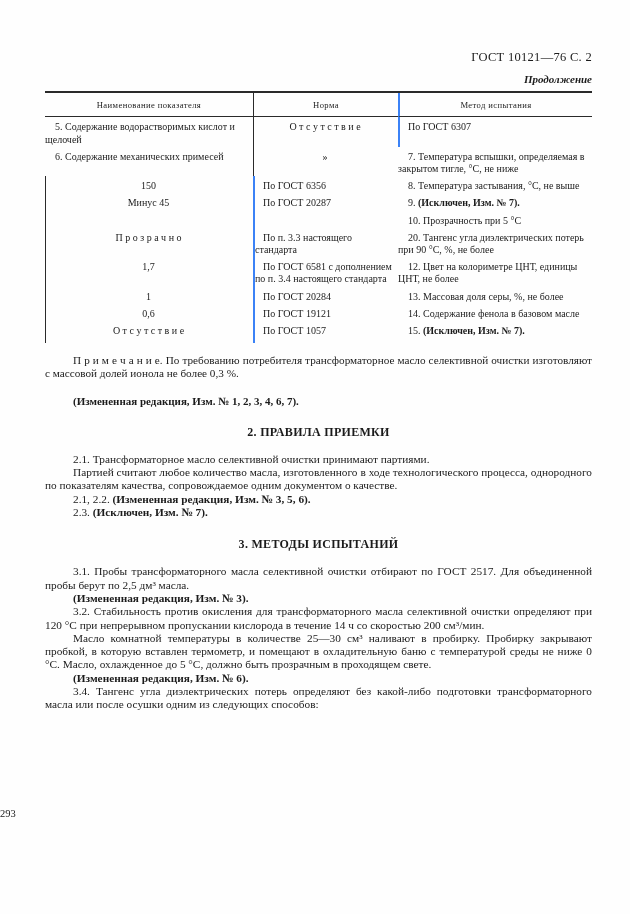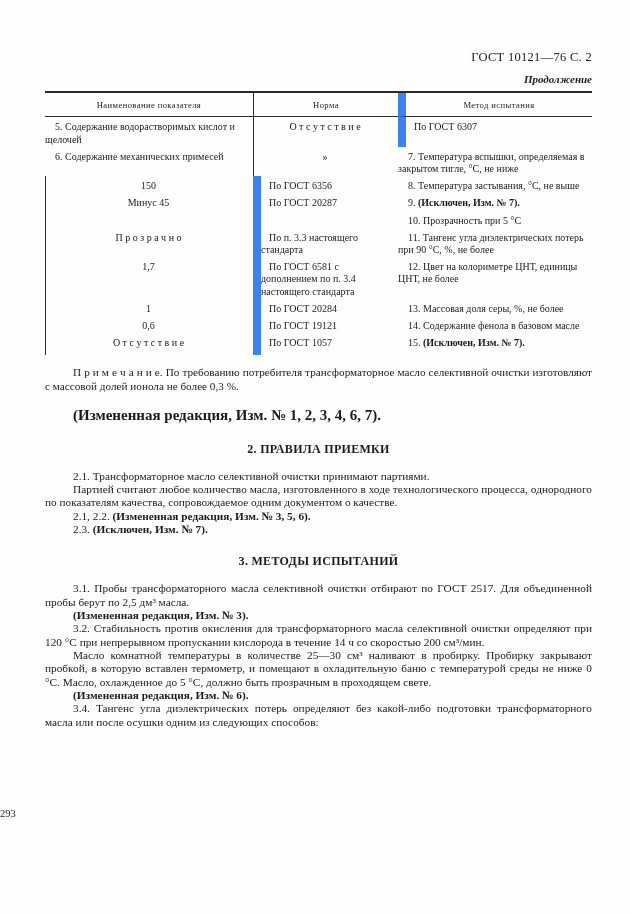--- a/index.html
+++ b/index.html
@@ -28,25 +28,25 @@
   .tbl .th{
     border-bottom:1.2px solid #2a2a2a;
     text-align:center;
     font-size:8.6px;
     padding:7px 3px 6px;
     letter-spacing:.4px;
   }
   .tbl .c{padding:4px 2px 1px 0;}
   .name-cell{text-indent:10px;padding-right:3px;}
   .col2{border-left:1px solid #2a2a2a;text-align:center;padding-left:3px;padding-right:3px;}
-  .col3{border-left:8px solid #3b82f6;padding-left:7px;padding-right:3px;text-indent:8px;}
+  .col3{border-left:2px solid #3b82f6;padding-left:7px;padding-right:3px;text-indent:8px;}
   .b{font-weight:bold;}
 
   .note{margin-top:11px;font-size:11.2px;line-height:1.18;text-indent:28px;text-align:justify;}
-  .amendment{margin-top:14px;font-size:15px;text-indent:28px;font-weight:bold;}
+  .amendment{margin-top:14px;font-size:11px;text-indent:28px;font-weight:bold;}
 
   .sec-title{text-align:center;font-weight:bold;font-size:12px;margin:18px 0 13px;letter-spacing:.3px;}
   .para{margin:0;font-size:11.3px;line-height:1.18;text-indent:28px;text-align:justify;}
 
   .page-number{position:absolute;left:0;top:808px;width:100%;font-size:10.5px;}
 </style>
 </head>
 <body>
 
 <div class="page">
@@ -70,21 +70,21 @@
         <div class="c col3">По ГОСТ 6356</div>
         <div class="c name-cell"><span>8.</span>&nbsp;<span class="">Температура застывания, °С, не выше</span></div>
         <div class="c col2">Минус 45</div>
         <div class="c col3">По ГОСТ 20287</div>
         <div class="c name-cell"><span>9.</span>&nbsp;<span class="b">(Исключен, Изм. № 7).</span></div>
         <div class="c col2"></div>
         <div class="c col3"></div>
         <div class="c name-cell"><span>10.</span>&nbsp;<span class="">Прозрачность при 5 °С</span></div>
         <div class="c col2">П р о з р а ч н о</div>
         <div class="c col3">По п. 3.3 настоящего стандарта</div>
-        <div class="c name-cell"><span>11.</span>&nbsp;<span class="">Тангенс угла диэлектрических потерь при 90 °С, %, не более</span></div>
+        <div class="c name-cell"><span>20.</span>&nbsp;<span class="">Тангенс угла диэлектрических потерь при 90 °С, %, не более</span></div>
         <div class="c col2">1,7</div>
         <div class="c col3">По ГОСТ 6581 с дополнением по п. 3.4 настоящего стандарта</div>
         <div class="c name-cell"><span>12.</span>&nbsp;<span class="">Цвет на колориметре ЦНТ, единицы ЦНТ, не более</span></div>
         <div class="c col2">1</div>
         <div class="c col3">По ГОСТ 20284</div>
         <div class="c name-cell"><span>13.</span>&nbsp;<span class="">Массовая доля серы, %, не более</span></div>
         <div class="c col2">0,6</div>
         <div class="c col3">По ГОСТ 19121</div>
         <div class="c name-cell"><span>14.</span>&nbsp;<span class="">Содержание фенола в базовом масле</span></div>
         <div class="c col2">О т с у т с т в и е</div>

